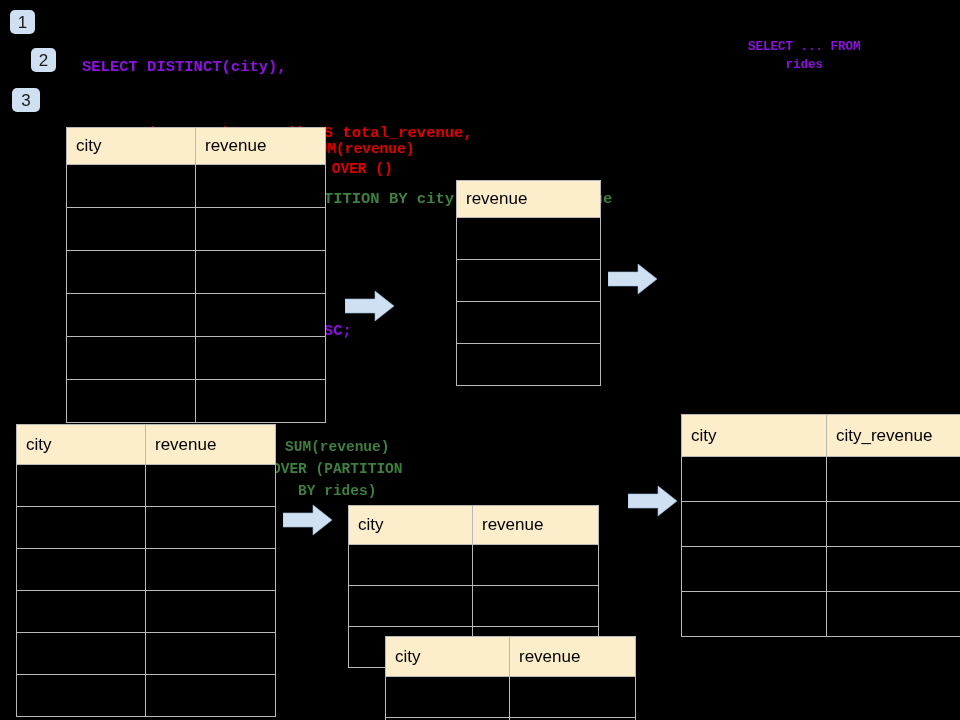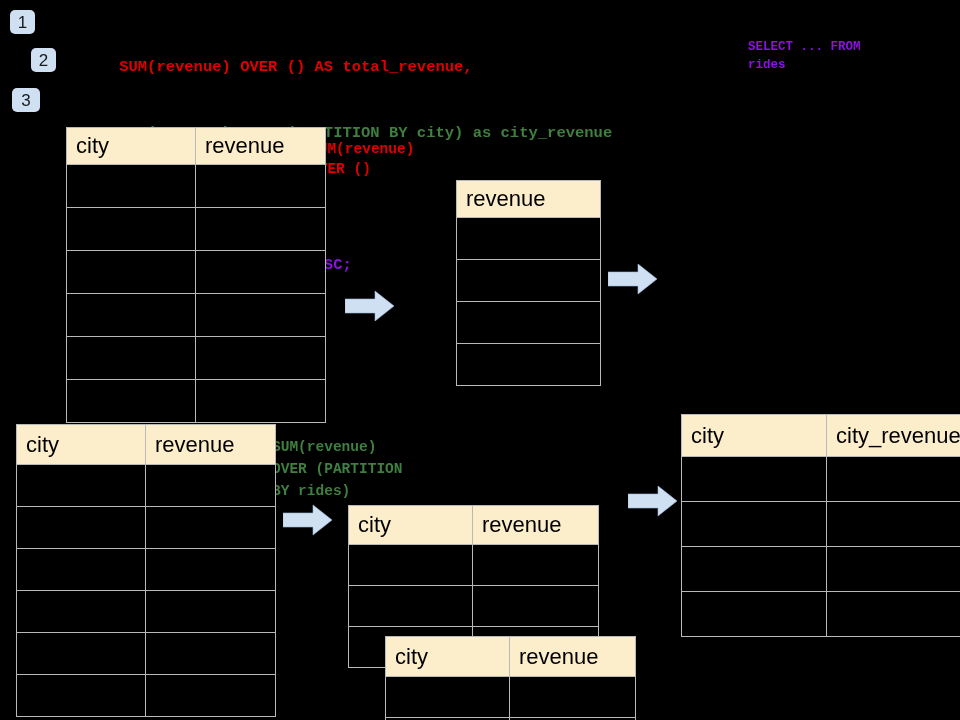--- a/index.html
+++ b/index.html
@@ -18,47 +18,48 @@
 
   
   .sql{position:absolute;font-family:"Liberation Mono",monospace;
        font-size:15.5px;line-height:22px;white-space:pre;font-weight:bold;}
   #sql-block{left:82px;top:12px;}
   .sql-purple{color:#8c12e0;}
   .sql-red{color:#e00000;}
   .sql-green{color:#3f7f3f;}
 
   .note{position:absolute;font-family:"Liberation Mono",monospace;
-        font-size:13.5px;line-height:19px;white-space:pre;font-weight:bold;}
+        font-size:13.5px;line-height:19px;white-space:pre;font-weight:bold;text-align:center;}
   #note-select-from{left:748px;top:38px;color:#8c12e0;font-size:12.5px;line-height:18px;}
   #note-over-empty{left:310px;top:139px;color:#e00000;font-size:14.5px;line-height:20px;}
   #note-over-partition{left:272px;top:436px;color:#3f7f3f;font-size:14.5px;line-height:22px;}
 
   
   .tbl{position:absolute;border-collapse:collapse;background:#000;
        table-layout:fixed;}
   .tbl td{border:1px solid #b9b9b9;background:#000;padding:0;}
   .tbl td.hd{background:#fdeecb;color:#000;
-             font-family:"Liberation Sans",sans-serif;font-size:22px;
+             font-family:"Liberation Sans",sans-serif;font-size:17px;
              padding:0 0 0 9px;vertical-align:middle;white-space:nowrap;}
 
   
   .arrow{position:absolute;}
   .arrow svg{display:block;}
 </style>
 </head>
 <body>
 
 <div class="stage">
 
   <div class="badge" id="badge1">1</div>
   <div class="badge" id="badge2">2</div>
   <div class="badge" id="badge3">3</div>
 
   <div class="sql" id="sql-block">
+    <div class="sql-purple">SELECT DISTINCT(city),</div>
     <div class="sql-red">    SUM(revenue) OVER () AS total_revenue,</div>
     <div class="sql-green">    SUM(revenue) OVER (PARTITION BY city) as city_revenue</div>
     <div class="sql-purple">  FROM rides</div>
     <div class="sql-purple">  ORDER by city_revenue DESC;</div>
   </div>
 
   <div class="note" id="note-select-from">SELECT ... FROM
 rides</div>
   <div class="note" id="note-over-empty">SUM(revenue)
 OVER ()</div>

